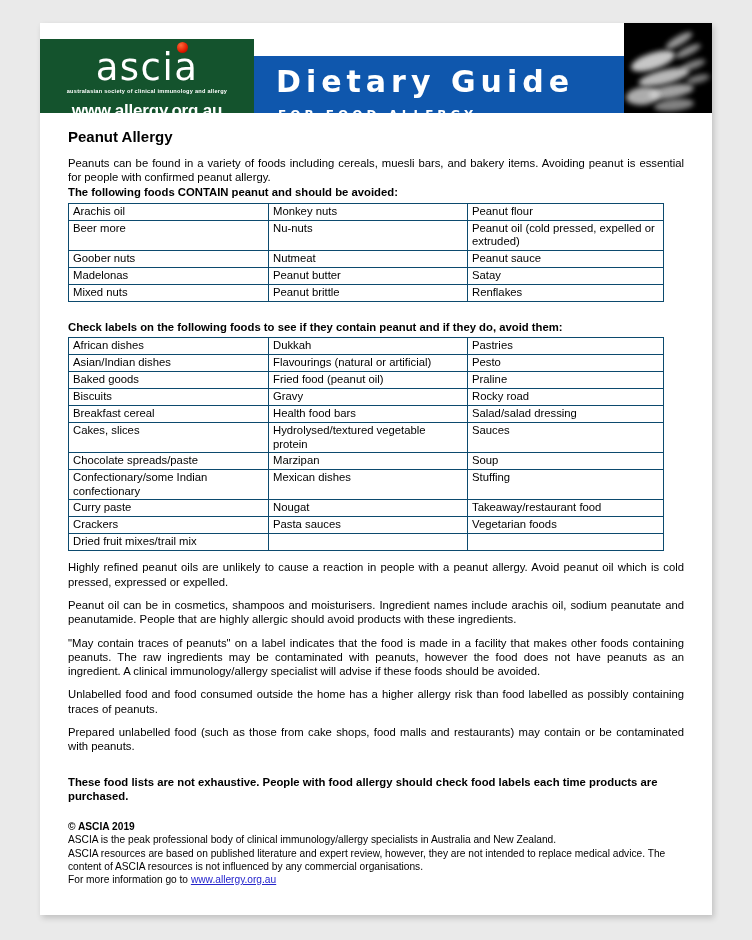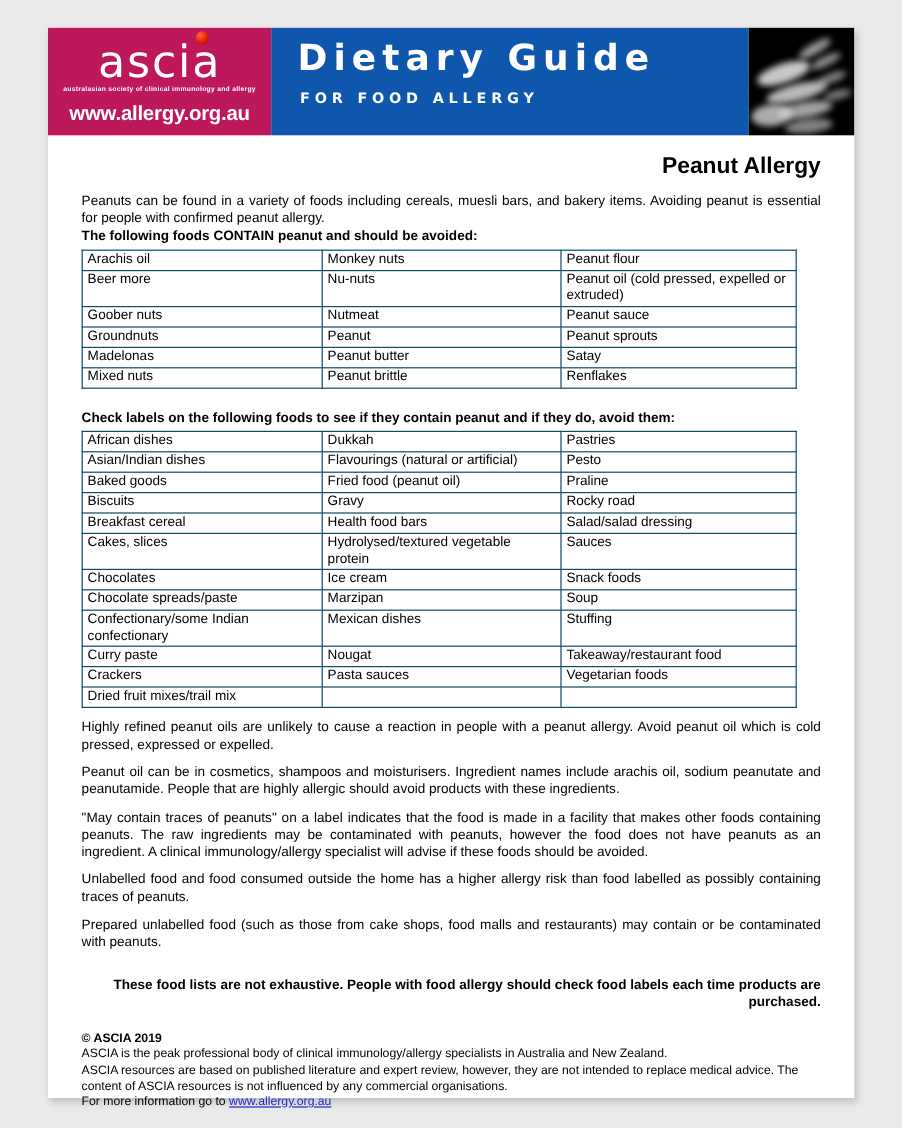--- a/index.html
+++ b/index.html
@@ -25,25 +25,26 @@
 
   
   .banner {
     position: relative;
     width: 672px;
     height: 90px;
     display: flex;
     overflow: hidden;
   }
   .banner-left {
-    width: 186px;
+    width: 214px;
     height: 90px;
-    background: #be185d;
+    background: #14532d;
     position: relative;
     flex: 0 0 auto;
+    margin-top: 16px;
   }
   .logo-wrap {
     position: absolute;
     left: 0; right: 0;
     top: 10px;
     text-align: center;
   }
   .logo-word {
     display: inline-block;
     position: relative;
@@ -80,20 +81,21 @@
     color: #ffffff;
     font-family: "Liberation Sans", sans-serif;
     font-size: 17px;
     font-weight: bold;
     letter-spacing: -0.2px;
   }
   .banner-mid {
     flex: 1 1 auto;
     background: #0f57ad;
     position: relative;
+    margin-top: 33px;
   }
   .banner-title {
     position: absolute;
     left: 22px;
     top: 8px;
     color: #ffffff;
     font-family: "DejaVu Sans", sans-serif;
     font-size: 30px;
     font-weight: bold;
     letter-spacing: 5px;
@@ -124,23 +126,23 @@
     background: #d8d8d8;
     filter: blur(2.6px);
   }
 
   
   .doc {
     padding: 0 28px 0 28px;
     color: #000000;
   }
   h1.doc-title {
-    text-align: right;
+    text-align: left;
     font-family: "Liberation Sans", sans-serif;
-    font-size: 19px;
+    font-size: 15px;
     font-weight: bold;
     margin: 15px 0 11px 0;
   }
   p.intro {
     font-size: 11.3px;
     line-height: 14.2px;
     margin: 0;
     text-align: justify;
   }
   .lead {
@@ -169,21 +171,21 @@
   table.foods col.c2 { width: 199px; }
   table.foods col.c3 { width: 196px; }
 
   p.body-par {
     font-size: 11.3px;
     line-height: 14.3px;
     margin: 9px 0 0 0;
     text-align: justify;
   }
   p.body-par.first { margin-top: 9px; }
-  p.body-par.bold { font-weight: bold; text-align: right; margin-top: 21px; }
+  p.body-par.bold { font-weight: bold; text-align: left; margin-top: 21px; }
 
   .footer {
     margin-top: 17px;
     font-size: 10.2px;
     line-height: 13.2px;
   }
   .footer .copy { font-weight: bold; margin: 0; }
   .footer .fline { margin: 0; }
   .footer a, .footer .link {
     color: #2424cc;
@@ -250,25 +252,20 @@
           <td>Beer more</td>
           <td>Nu-nuts</td>
           <td>Peanut oil (cold pressed, expelled or extruded)</td>
         </tr>
         <tr>
           <td>Goober nuts</td>
           <td>Nutmeat</td>
           <td>Peanut sauce</td>
         </tr>
         <tr>
-          <td>Groundnuts</td>
-          <td>Peanut</td>
-          <td>Peanut sprouts</td>
-        </tr>
-        <tr>
           <td>Madelonas</td>
           <td>Peanut butter</td>
           <td>Satay</td>
         </tr>
         <tr>
           <td>Mixed nuts</td>
           <td>Peanut brittle</td>
           <td>Renflakes</td>
         </tr>
       </tbody>
@@ -307,25 +304,20 @@
           <td>Breakfast cereal</td>
           <td>Health food bars</td>
           <td>Salad/salad dressing</td>
         </tr>
         <tr>
           <td>Cakes, slices</td>
           <td>Hydrolysed/textured vegetable protein</td>
           <td>Sauces</td>
         </tr>
         <tr>
-          <td>Chocolates</td>
-          <td>Ice cream</td>
-          <td>Snack foods</td>
-        </tr>
-        <tr>
           <td>Chocolate spreads/paste</td>
           <td>Marzipan</td>
           <td>Soup</td>
         </tr>
         <tr>
           <td>Confectionary/some Indian confectionary</td>
           <td>Mexican dishes</td>
           <td>Stuffing</td>
         </tr>
         <tr>

